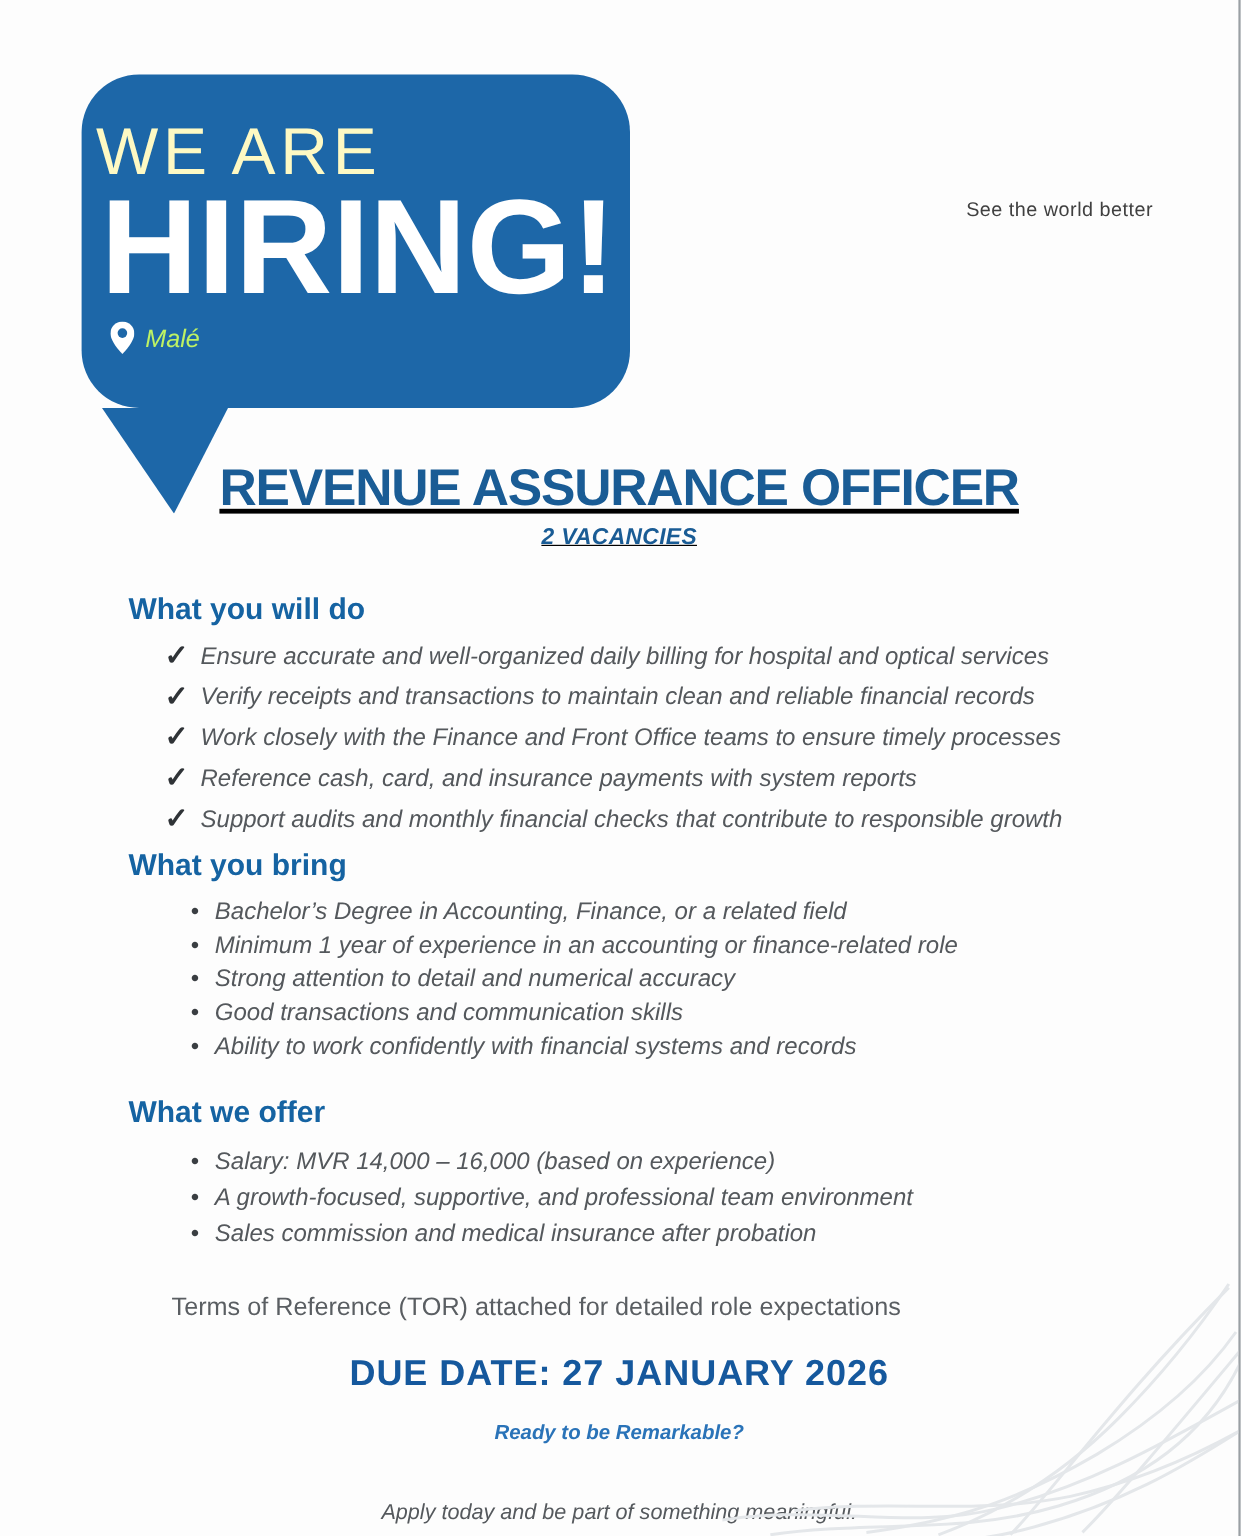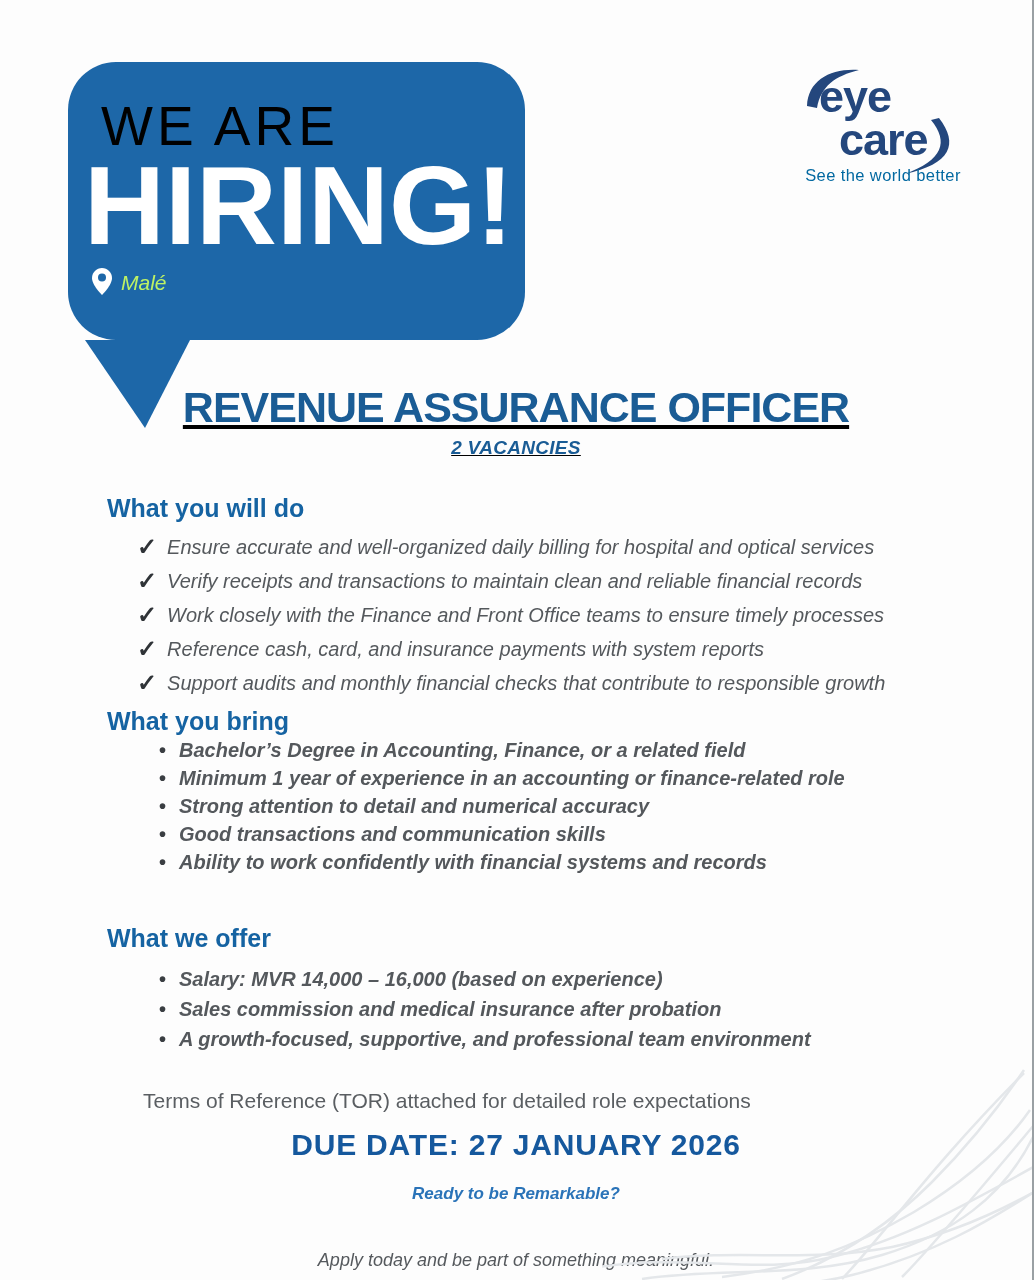--- a/index.html
+++ b/index.html
@@ -14,42 +14,42 @@
   }
 
   
   .bubble {
     position:absolute; left:68px; top:62px;
     width:457px; height:278px;
     background:#1d67a8; border-radius:48px;
     color:#ffffff;
   }
   .bubble .we-are {
-    position:absolute; left:33px; top:32px;
+    position:absolute; left:12px; top:32px;
     font-size:55px; font-weight:400; letter-spacing:4px;
-    color:#000000;
+    color:#fef9c3;
   }
   .bubble .hiring {
     position:absolute; left:16px; top:88px;
     font-size:112px; font-weight:800; letter-spacing:0px;
     line-height:1.0; color:#ffffff;
   }
   .bubble .location {
     position:absolute; left:24px; top:206px;
     display:flex; align-items:flex-end; gap:9px;
     font-size:21px; color:#bef264;font-style:italic;
   }
   .bubble-tail { position:absolute; left:85px; top:332px; width:106px; height:96px; }
 
   
   .logo-wrap { position:absolute; left:793px; top:60px; width:180px; height:115px; }
   .logo-tagline {
     position:absolute; left:790px; top:166px; width:186px;
     text-align:center; font-size:16.5px; letter-spacing:0.4px;
-    color:#0369a1;
+    color:#404040;
   }
 
   
   .title-block { position:absolute; left:0; top:383px; width:100%; text-align:center;text-decoration:underline; }
   .job-title {
     font-size:43px; font-weight:bold; letter-spacing:-1px;
     color:#1a5c95;
   }
   .vacancies {
     margin-top:5px;
@@ -57,35 +57,35 @@
     color:#1a5c95; letter-spacing:0.3px;
   }
 
   
   .content { position:absolute; left:107px; top:494px; width:812px; }
   .sec-heading {
     font-size:25px; font-weight:bold; color:#1563a2;
     line-height:29px;
   }
   .sec-heading.bring { }
-  .sec-heading.offer { margin-top:52px; }
+  .sec-heading.offer { margin-top:31px; }
 
   .checks { margin:14px 0 0 30px; list-style:none; }
   .checks li {
     display:flex; align-items:flex-start;
     margin-bottom:13px; line-height:21px;
     font-size:20px; font-style:italic; color:#54585c;
   }
   .check-glyph {
     font-style:normal; font-size:24px; line-height:20px;
     color:#2f3337; margin-right:10px; font-weight:600;
     flex:0 0 auto;
   }
 
-  .bullets { margin:4px 0 0 52px; list-style:none;font-weight:bold; }
+  .bullets { margin:14px 0 0 52px; list-style:none; }
   .bullets.offer-list { margin-top:16px; }
   .bullets li {
     position:relative; padding-left:20px;
     margin-bottom:8px; line-height:20px;
     font-size:20px; font-style:italic; color:#54585c;
   }
   .bullets.offer-list li { margin-bottom:10px; }
   .bullets li::before {
     content:"•"; position:absolute; left:0; top:0;
     font-style:normal; color:#3a3e42; font-size:20px;
@@ -134,28 +134,20 @@
       </span>
       <span>Malé</span>
     </div>
   </div>
   <div class="bubble-tail">
     <svg width="106" height="96" viewBox="0 0 106 96">
       <polygon points="0,8 105,8 60,96" fill="#1d67a8"></polygon>
     </svg>
   </div>
 
-  <div class="logo-wrap">
-    <svg width="180" height="115" viewBox="0 0 180 115">
-      <path d="M14 46 C15 20 38 8 66 10 C42 16 28 26 24 48 Z" fill="#24477d"></path>
-      <text x="26" y="52" font-family="Liberation Sans, sans-serif" font-size="45" font-weight="bold" fill="#24477d" letter-spacing="-1">eye</text>
-      <text x="46" y="95" font-family="Liberation Sans, sans-serif" font-size="45" font-weight="bold" fill="#24477d" letter-spacing="-1">care</text>
-      <path d="M146 58 C166 84 158 104 112 114 C150 100 156 82 138 60 Z" fill="#24477d"></path>
-    </svg>
-  </div>
   <div class="logo-tagline">See the world better</div>
 
   <div class="title-block">
     <div class="job-title">REVENUE ASSURANCE OFFICER</div>
     <div class="vacancies">2 VACANCIES</div>
   </div>
 
   <div class="content">
 
     <div class="sec-heading">What you will do</div>
@@ -187,22 +179,22 @@
       <li>Bachelor’s Degree in Accounting, Finance, or a related field</li>
       <li>Minimum 1 year of experience in an accounting or finance-related role</li>
       <li>Strong attention to detail and numerical accuracy</li>
       <li>Good transactions and communication skills</li>
       <li>Ability to work confidently with financial systems and records</li>
     </ul>
 
     <div class="sec-heading offer">What we offer</div>
     <ul class="bullets offer-list">
       <li>Salary: MVR 14,000 – 16,000 (based on experience)</li>
+      <li>A growth-focused, supportive, and professional team environment</li>
       <li>Sales commission and medical insurance after probation</li>
-      <li>A growth-focused, supportive, and professional team environment</li>
     </ul>
 
     <div class="tor-note">Terms of Reference (TOR) attached for detailed role expectations</div>
   </div>
 
   <div class="due-date">DUE DATE: 27 JANUARY 2026</div>
   <div class="cta-line">Ready to be Remarkable?</div>
   <div class="cta-sub">Apply today and be part of something meaningful.</div>
 
   <div class="waves">

